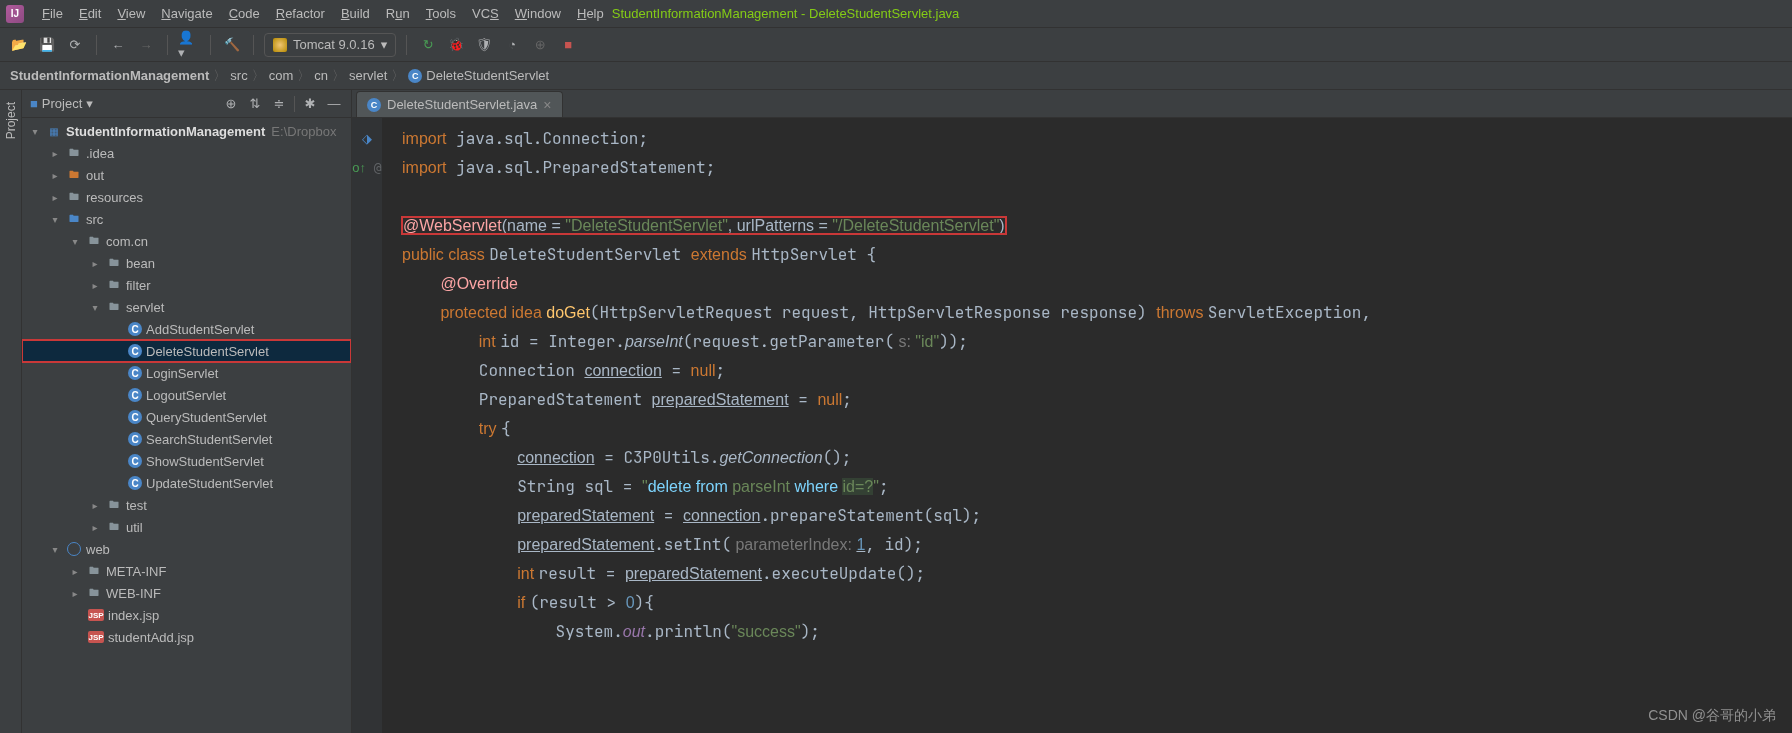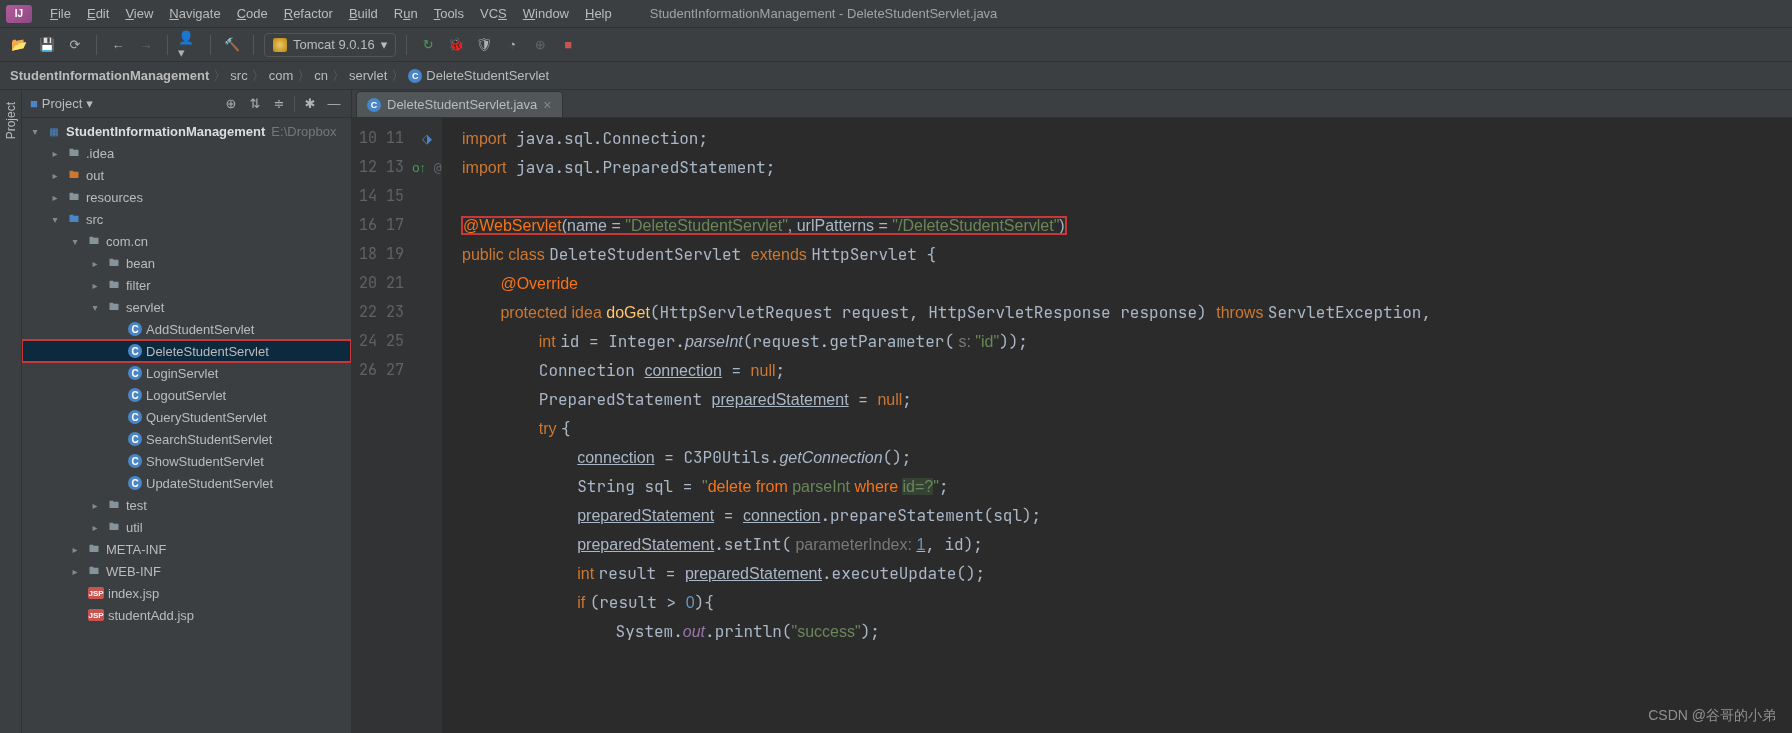--- a/index.html
+++ b/index.html
@@ -1,23 +1,23 @@
 <!DOCTYPE html>
 <html><head>
 <meta charset="utf-8">
 <style>
 * { margin: 0; padding: 0; box-sizing: border-box; font-family: "Segoe UI", "Microsoft YaHei", sans-serif; }
 body { background: #3c3f41; color: #bbbbbb; font-size: 13px; overflow: hidden; width: 1792px; height: 733px; }
 
 
 .menubar { height: 28px; background: #3c3f41; display: flex; align-items: center; padding: 0 6px; border-bottom: 1px solid #323232; }
-.app-icon { width: 26px; height: 18px; background: linear-gradient(135deg,#b15b9c,#8d4a82); border-radius: 3px; margin-right: 10px; display:flex; align-items:center; justify-content:center; font-size:10px; color:#fff; font-weight:bold;}
+.app-icon { width: 18px; height: 18px; background: linear-gradient(135deg,#b15b9c,#8d4a82); border-radius: 3px; margin-right: 10px; display:flex; align-items:center; justify-content:center; font-size:10px; color:#fff; font-weight:bold;}
 .menubar .menu-item { padding: 0 8px; cursor: pointer; height: 100%; display: flex; align-items: center; }
 .menubar .menu-item .ul { text-decoration: underline; }
-.win-title { margin-left: 30px; color: #a3a3a3; }
+.win-title { color: #84cc16; }
 
 
 .toolbar { height: 34px; background: #3c3f41; border-bottom: 1px solid #323232; display: flex; align-items: center; padding: 0 8px; gap: 6px; }
 .tool-btn { width: 22px; height: 22px; display: flex; align-items: center; justify-content: center; cursor: pointer; color: #afb1b3; border-radius: 3px; }
 .tool-sep { width: 1px; height: 20px; background: #555; margin: 0 4px; }
 .run-config { height: 24px; background: #3c3f41; border: 1px solid #555; border-radius: 4px; display: flex; align-items: center; padding: 0 8px; gap: 6px; cursor: pointer; }
 .tomcat-icon { width: 14px; height: 14px; background: radial-gradient(circle,#f0c674,#b58900); border-radius: 2px; }
 .green { color: #499c54; }
 .red-dot { color: #c75450; }
 
@@ -58,27 +58,27 @@
 .editor-area { flex:1; display:flex; flex-direction:column; background:#2b2b2b;}
 .tabs-bar { height:28px; background:#3c3f41; border-bottom:1px solid #323232; display:flex; align-items:flex-end;}
 .file-tab { height:26px; background:#515658; border:1px solid #323232; border-bottom:none; display:flex; align-items:center; padding:0 10px; gap:6px; border-radius:4px 4px 0 0; cursor:pointer; margin-left:4px;}
 .file-tab .close-x { color:#888; font-size:14px; cursor:pointer;}
 .editor-body { flex:1; display:flex; overflow:hidden;}
 .gutter { width:60px; background:#313335; text-align:right; padding:6px 8px 6px 0; color:#606366; font-family:"JetBrains Mono","Consolas",monospace; font-size:15px; line-height:29px; user-select:none;}
 .gutter-extra { width:30px; background:#313335; padding:6px 0; font-family:monospace; font-size:13px; line-height:29px; text-align:center; color:#606366;}
 .code { flex:1; padding:6px 0 6px 20px; font-family:"JetBrains Mono","Consolas",monospace; font-size:16px; line-height:29px; white-space:pre; color:#a9b7c6; overflow:hidden;}
 .kw { color:#cc7832;}
 .str { color:#6a8759;}
-.ann { color:#f97316;}
+.ann { color:#fca5a5;}
 .num { color:#6897bb;}
 .it { font-style:italic;}
 .hl-box { outline:2px solid #c93838; outline-offset:-1px; padding:0 1px;}
 .ul-id { text-decoration:underline; text-decoration-color:#a9b7c6;text-align:right;}
 .param-hint { color:#787878; font-style:normal;}
-.sql-kw { color:#f97316;}
+.sql-kw { color:#7dd3fc;}
 .watermark { position:absolute; bottom:8px; right:16px; color:#bbbbbb; opacity:0.7; font-size:14px;}
 .gutter-icon { color:#4a86c7;}
 </style>
 </head>
 <body>
 
 <div class="menubar">
   <div class="app-icon">IJ</div>
   <div class="menu-item">
       <span><span class="ul">F</span>ile</span>
@@ -269,20 +269,27 @@
       <div class="tree-row" style="padding-left:66px">
           <span class="arrow closed"></span>
           <span class="node-icon folder-icon">🖿</span>
           <span>test</span>
         </div>
       <div class="tree-row" style="padding-left:66px">
           <span class="arrow closed"></span>
           <span class="node-icon folder-icon">🖿</span>
           <span>util</span>
         </div>
+      <div class="tree-row" style="padding-left:26px">
+          <span class="arrow open"></span>
+          <span class="node-icon">
+            <span class="web-icon"></span>
+          </span>
+          <span>web</span>
+        </div>
       <div class="tree-row" style="padding-left:46px">
           <span class="arrow closed"></span>
           <span class="node-icon folder-icon">🖿</span>
           <span>META-INF</span>
         </div>
       <div class="tree-row" style="padding-left:46px">
           <span class="arrow closed"></span>
           <span class="node-icon folder-icon">🖿</span>
           <span>WEB-INF</span>
         </div>
@@ -299,39 +306,20 @@
 
   <div class="editor-area">
     <div class="tabs-bar">
       <div class="file-tab">
         <span class="class-badge">C</span>
         <span>DeleteStudentServlet.java</span>
         <span class="close-x">×</span>
       </div>
     </div>
     <div class="editor-body">
-      <div class="gutter" id="gutter">10
-11
-12
-13
-14
-15
-16
-17
-18
-19
-20
-21
-22
-23
-24
-25
-26
-27
-</div>
       <div class="gutter-extra" id="gutter-extra">
 
 
 
 <span class="gutter-icon">⬗</span>
 
 <span style="color:#499c54">o↑</span> @
 
 
 

